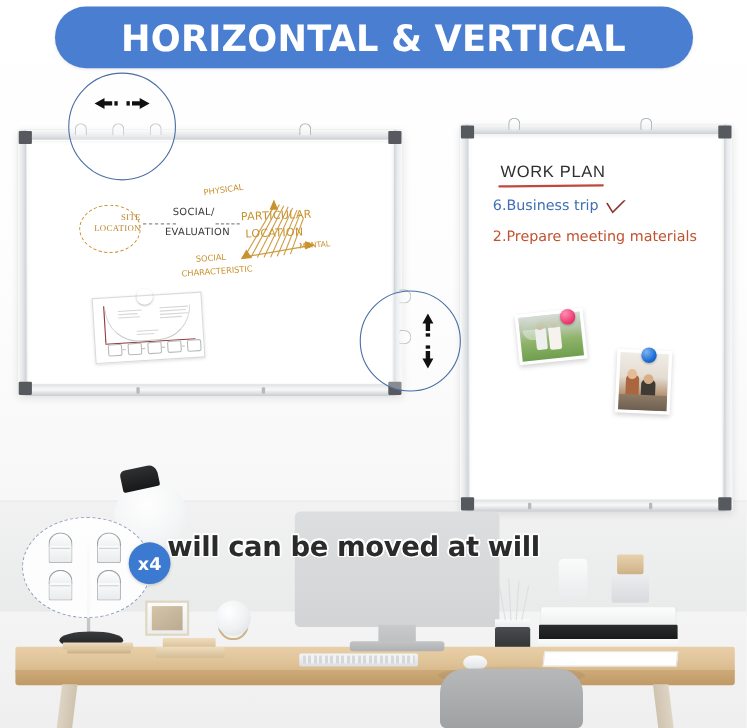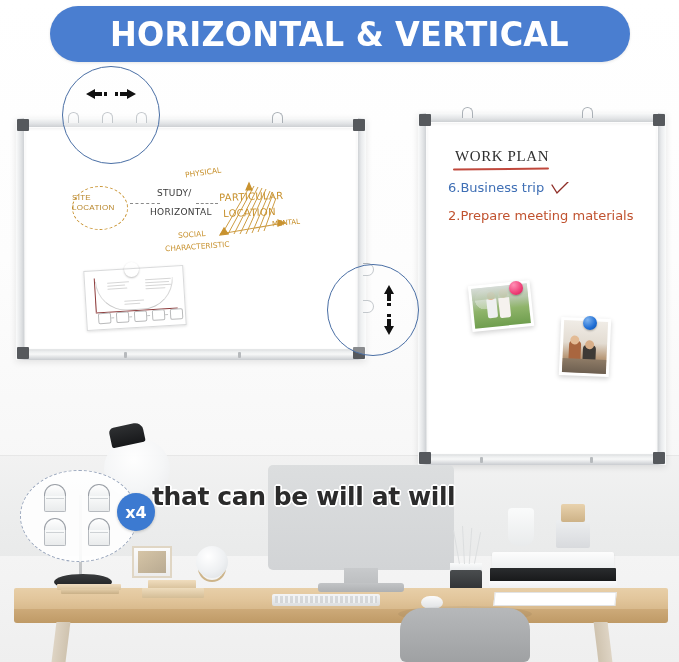--- a/index.html
+++ b/index.html
@@ -93,23 +93,23 @@
   
   .hw { position:absolute; font-family:"DejaVu Sans", sans-serif; white-space:nowrap; }
   .hw-orange { color:#c8922f; }
   .hw-dark { color:#3a3a3a; }
   .site-circle {
     position:absolute; left:72px; top:186px; width:56px; height:44px;
     border:1.6px dashed #c8922f; border-radius:50%;
   }
   .site-label {
     position:absolute; left:72px; top:193px; width:56px;
-    text-align:left; font-size:8px; line-height:10px;
+    text-align:right; font-size:8px; line-height:10px;
     color:#b8862b; letter-spacing:.3px;
-    font-family:Liberation Sans, sans-serif;
+    font-family:Liberation Serif, serif;
   }
   .dashline {
     position:absolute; height:0; border-top:1.4px dashed #8a8a8a;
   }
   .triangle-fan {
     position:absolute; left:216px; top:178px; width:78px; height:62px;
     overflow:visible;
   }
 
   
@@ -137,21 +137,21 @@
     position:absolute; left:124px; top:262px; width:15px; height:15px;
     border-radius:50%;
     background:radial-gradient(circle at 34% 30%, #f5de90 0%, #e9c košt 0%, #e6bf55 55%, #c8992f 100%);
     box-shadow:0 1px 2px rgba(0,0,0,.25);
   }
 
   
   .wp-title {
     position:absolute; left:455px; top:148px;
     font-size:15px; color:#2f2f2f; letter-spacing:.6px;
-    font-family:Liberation Serif, serif;
+    font-family:Liberation Sans, sans-serif;
   }
   .wp-underline {
     position:absolute; left:453px; top:168px; width:96px; height:2px;
     background:#c0483c; border-radius:2px;
     transform:rotate(-.6deg);
   }
   .wp-line1 {
     position:absolute; left:448px; top:180px;
     font-size:13px; color:#3f6fb5;
     font-family:"DejaVu Sans", sans-serif;
@@ -428,22 +428,22 @@
 
   <div class="site-circle"></div>
   <div class="site-label">
     <div>SITE</div>
     <div>LOCATION</div>
   </div>
 
   <div class="dashline" style="left:130px; top:203px; width:30px;"></div>
   <div class="dashline" style="left:196px; top:203px; width:22px;"></div>
 
-  <div class="hw hw-dark" style="left:157px; top:188px; font-size:9px; letter-spacing:.3px;">STUDY/</div>
-  <div class="hw hw-dark" style="left:150px; top:207px; font-size:9px; letter-spacing:.3px;">HORIZONTAL</div>
+  <div class="hw hw-dark" style="left:157px; top:188px; font-size:9px; letter-spacing:.3px;">SOCIAL/</div>
+  <div class="hw hw-dark" style="left:150px; top:207px; font-size:9px; letter-spacing:.3px;">EVALUATION</div>
 
   <div class="hw hw-orange" style="left:219px; top:191px; font-size:10px; letter-spacing:.3px; transform:rotate(-2deg);">PARTICULAR</div>
   <div class="hw hw-orange" style="left:223px; top:207px; font-size:10px; letter-spacing:.3px; transform:rotate(-2deg);">LOCATION</div>
 
   <div class="hw hw-orange" style="left:185px; top:168px; font-size:7.5px; transform:rotate(-8deg);">PHYSICAL</div>
   <div class="hw hw-orange" style="left:272px; top:219px; font-size:7px; transform:rotate(-5deg);">MENTAL</div>
   <div class="hw hw-orange" style="left:178px; top:230px; font-size:7.5px; transform:rotate(-4deg);">SOCIAL</div>
   <div class="hw hw-orange" style="left:165px; top:242px; font-size:7.5px; transform:rotate(-4deg);">CHARACTERISTIC</div>
 
   <svg class="triangle-fan" viewBox="0 0 78 62">
@@ -624,16 +624,16 @@
     </div>
     <div class="hook-ico">
       <div class="cap"></div>
       <div class="body"></div>
       <div class="slot"></div>
     </div>
   </div>
   <div class="x4-badge">x4</div>
 
   <div class="bottom-copy">
-    <div>that can be will at will</div>
+    <div>will can be moved at will</div>
   </div>
 
 </div>
 
 </body></html>

